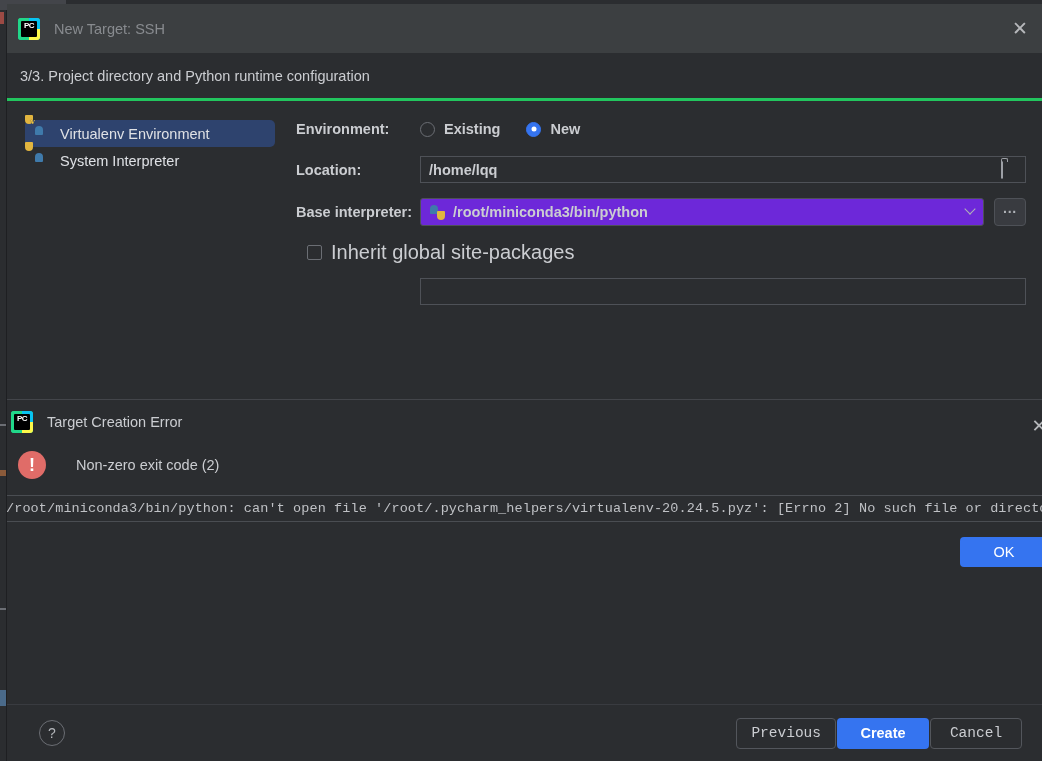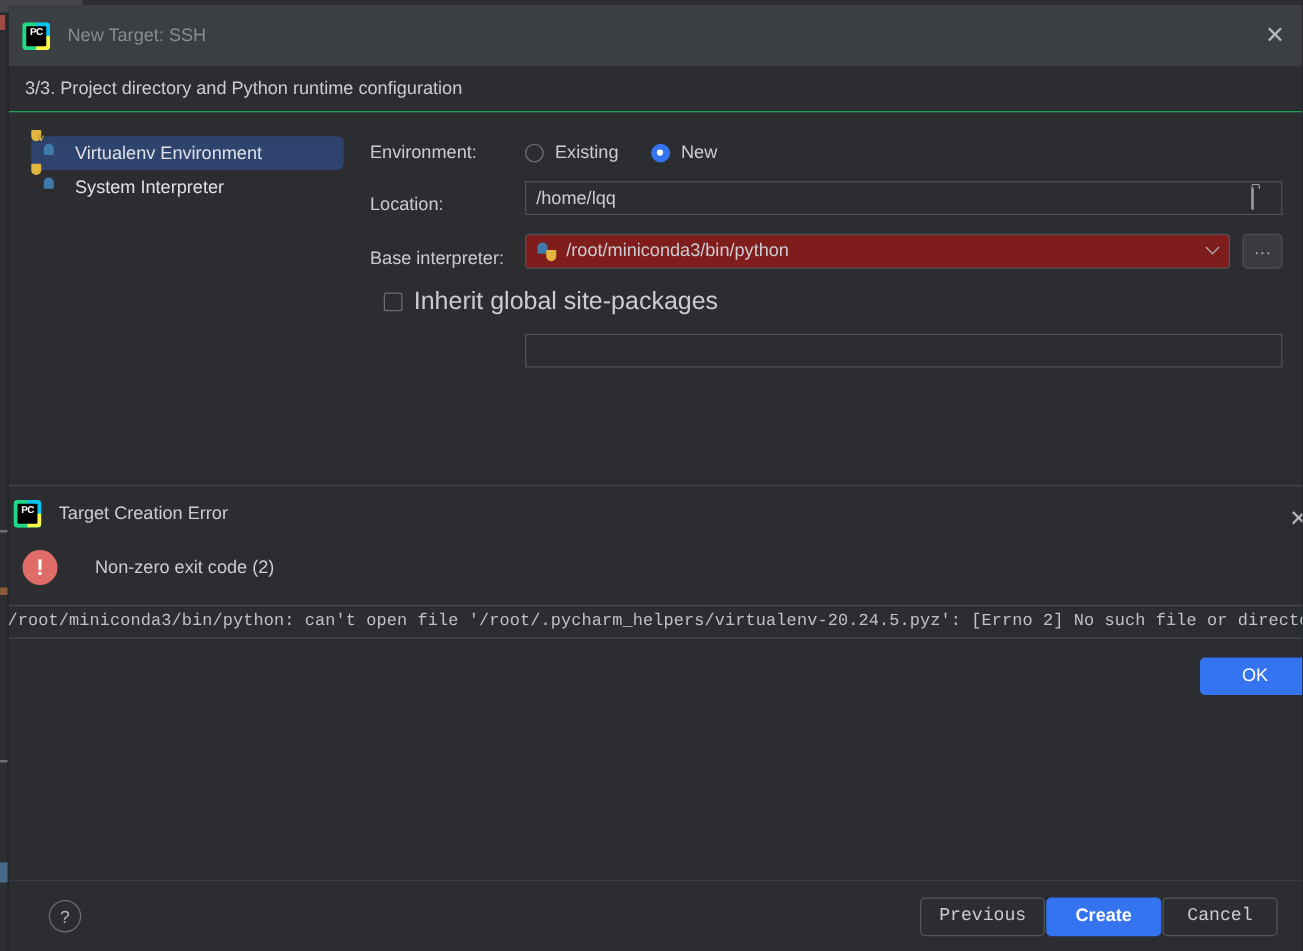--- a/index.html
+++ b/index.html
@@ -101,28 +101,28 @@
     transform: translateY(-50%);
     width: 28px; height: 28px;
     display: flex; align-items: center; justify-content: center;
     color: #b6b8bb;
     font-size: 19px;
     line-height: 1;
     cursor: pointer;
   }
 
   .step-header {
-    height: 37px;
+    height: 48px;
     background: #2b2d30;
     display: flex;
     align-items: center;
     padding-left: 13px;
     color: #cbcdd1;
     font-size: 14.5px;
-    border-bottom: 1px solid #22c55e;
+    border-bottom: 3px solid #22c55e;
     box-sizing: border-box;
     flex: none;
   }
 
   .body-area {
     position: relative;
     flex: 1;
     background: #2b2d30;
     overflow: hidden;
   }
@@ -164,23 +164,24 @@
   }
 
   
   .form {
     position: absolute;
     left: 289px; top: 16px;
     right: 16px;
   }
   .row {
     display: flex;
-    align-items: flex-end;
+    align-items: center;
     margin-bottom: 15px;
     min-height: 24px;
+    font-weight: bold;
   }
   .lbl {
     color: #cbcdd1;
     font-size: 14.5px;
     flex: none;
   }
   .lbl.w-env { width: 124px; }
   .lbl.w-loc { width: 124px; }
   .lbl.w-base { width: 124px; }
 
@@ -249,21 +250,21 @@
     width: 7px; height: 4px;
     border: 1.3px solid #9da0a6;
     border-bottom: none;
     border-radius: 2px 2px 0 0;
     box-sizing: border-box;
   }
 
   .combo {
     flex: 1;
     height: 28px;
-    background: #7f1d1d;
+    background: #6d28d9;
     border: 1px solid #4e5157;
     box-sizing: border-box;
     border-radius: 3px;
     display: flex;
     align-items: center;
     padding: 0 8px;
     color: #cbcdd1;
     font-size: 14.5px;
     position: relative;
     cursor: pointer;

